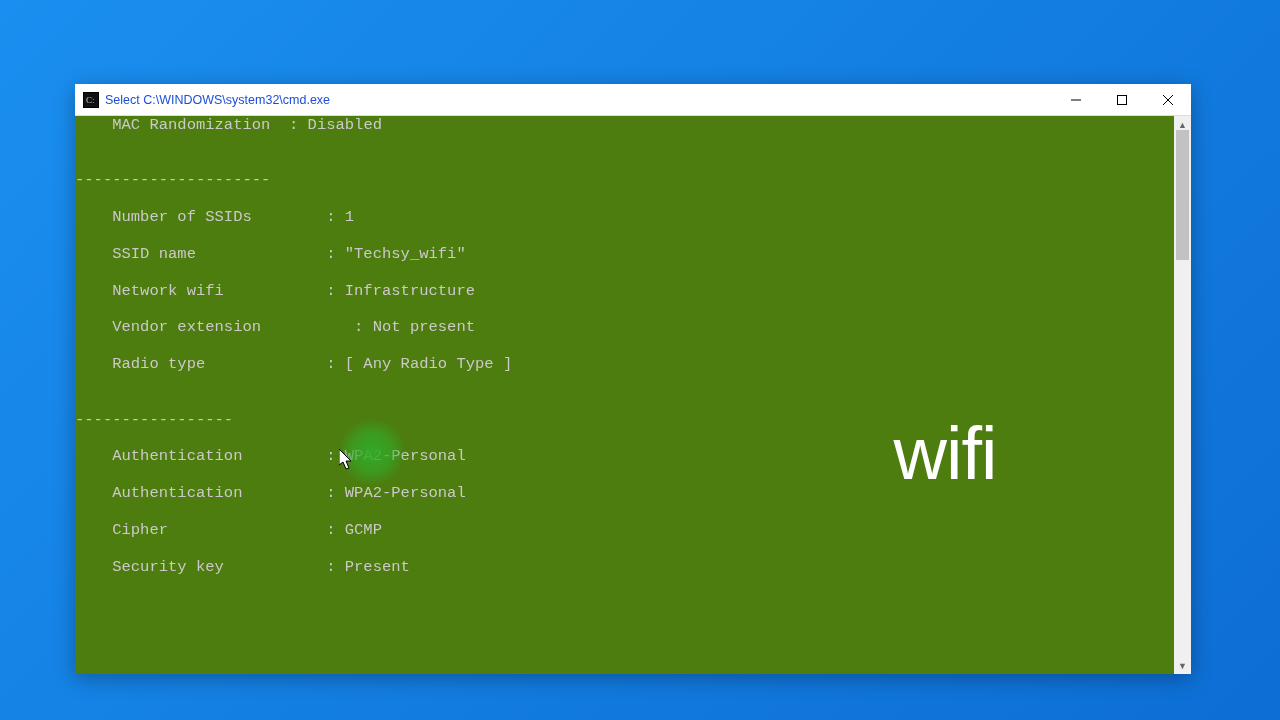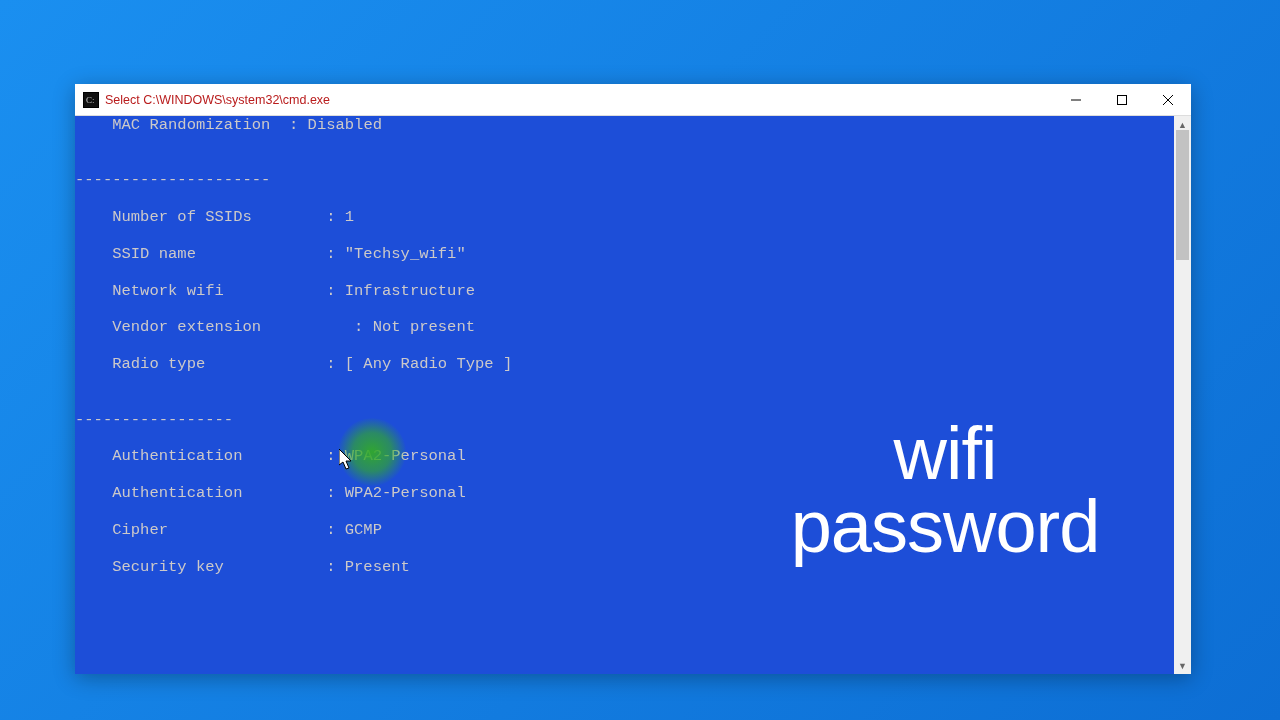--- a/index.html
+++ b/index.html
@@ -26,41 +26,41 @@
   }
   .titlebar-icon {
     width: 16px; height: 16px;
     margin: 0 6px 0 8px;
     display: inline-flex;
     align-items: center;
     justify-content: center;
   }
   .titlebar-title {
     font-size: 12.5px;
-    color: #b91c1c;
+    color: #1d4ed8;
     flex: 1;
   }
   .win-controls {
     display: flex;
     height: 100%;
   }
   .win-btn {
     width: 46px;
     height: 100%;
     display: flex;
     align-items: center;
     justify-content: center;
     font-size: 13px;
     color: #000;
     cursor: pointer;
   }
   .terminal-area {
     position: relative;
     height: 558px;
-    background: #1d4ed8;
+    background: #4d7c0f;
     display: flex;
   }
   .terminal {
     flex: 1;
     font-family: Consolas, "Courier New", monospace;
     font-size: 15.5px;
     line-height: 18.4px;
     color: #ccc9c9;
     white-space: pre;
     padding: 0 0 0 0;
@@ -191,16 +191,15 @@
 
     <div class="green-spot"></div>
     <div class="cursor">
       <svg width="15" height="21" viewBox="0 0 15 21">
         <path d="M0 0 L0 16 L4 13 L7 20 L10 19 L7 12 L12 12 Z" fill="#fff" stroke="#000" stroke-width="1"></path>
       </svg>
     </div>
 
     <div class="overlay-text">
       <div>wifi</div>
-      <div>password</div>
     </div>
   </div>
 </div>
 
 </body></html>

